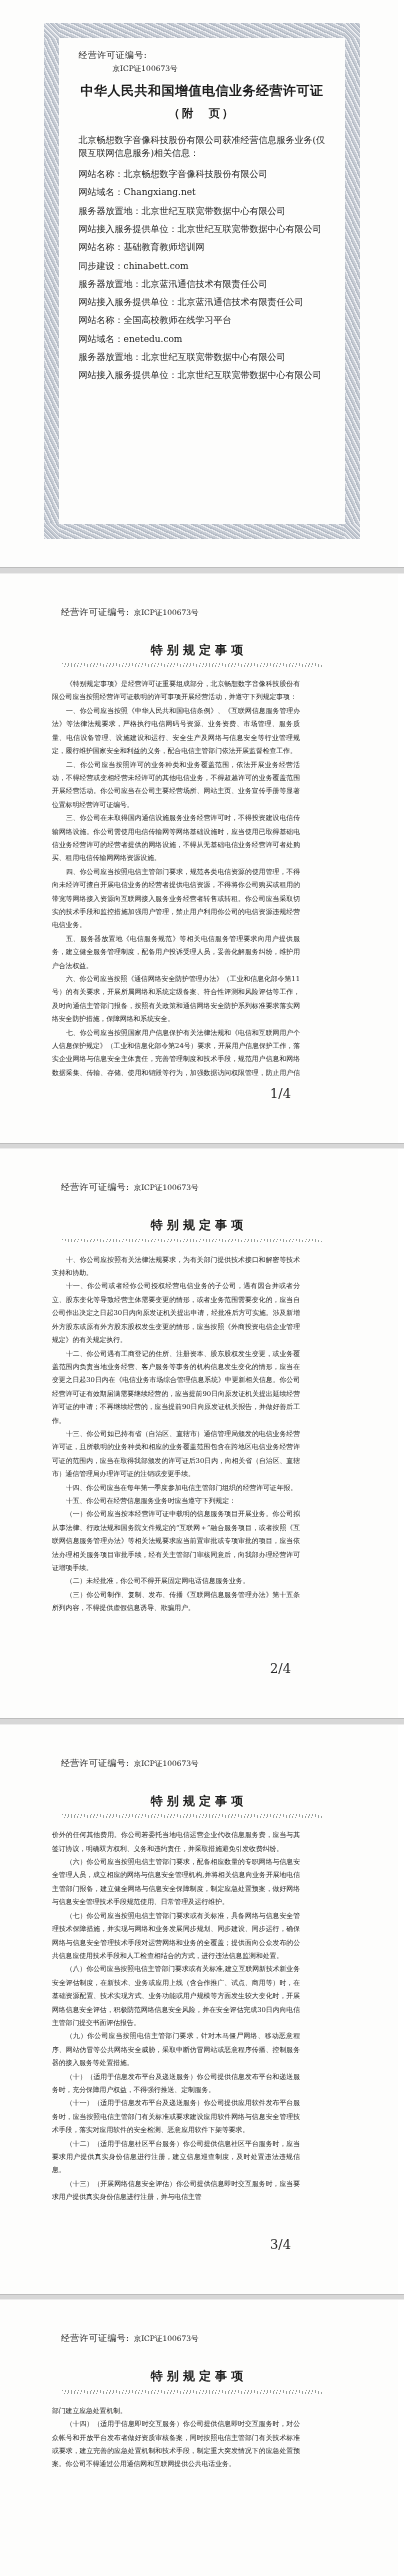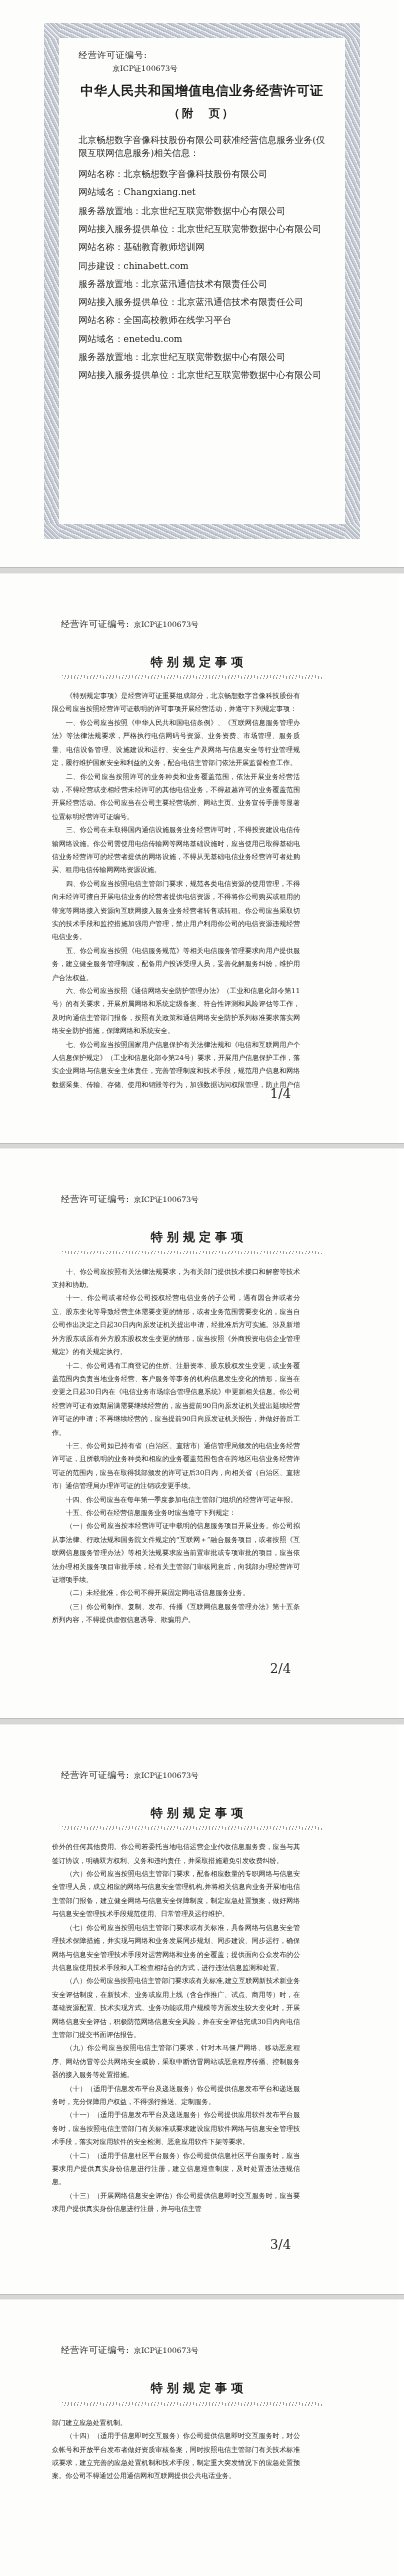--- a/index.html
+++ b/index.html
@@ -24,21 +24,21 @@
   }
   .cert-no-row{font-size:8.8px;letter-spacing:0.5px;}
   .cert-no-val{font-size:7.5px;margin:1.5px 0 0 34px;letter-spacing:0;}
   .cert-title{margin-top:8.2px;text-align:center;font-size:13px;font-weight:700;letter-spacing:0.5px;}
   .cert-subtitle{margin-top:6.2px;text-align:center;font-size:11.3px;font-weight:700;letter-spacing:2.1px;}
   .cert-body{margin-top:12.4px;font-size:9px;line-height:1.52;}
   .cert-body p{margin:0 0 4.6px 0;}
   .cert-intro{margin-bottom:7.2px !important;}
 
   
-  .sheet{height:569px;box-sizing:border-box;padding-top:45px;}
+  .sheet{height:569px;box-sizing:border-box;padding-top:33px;}
   .sheet-last{height:580px;}
   .sheet-head{margin-left:61px;font-size:8.8px;letter-spacing:0.5px;}
   .sheet-head .no{font-size:7.5px;letter-spacing:0;margin-left:4.1px;}
   .sheet-title{margin-top:23px;text-align:center;font-size:12px;font-weight:700;letter-spacing:4.1px;}
   .zigzag{margin:4.6px 0 0 62px;width:260px;height:3.6px;
     background:repeating-linear-gradient(105deg,#99a09c 0 0.8px,rgba(0,0,0,0) 0.8px 3.1px);}
   .sheet-body{margin:11.3px 0 0 52px;width:248px;font-size:6.8px;line-height:13.4px;
     text-align:justify;max-height:402px;overflow:hidden;}
   .sheet-body p{margin:0;text-indent:2.05em;}
   .sheet-body p.flush{text-indent:0;}
@@ -80,21 +80,21 @@
     <span>经营许可证编号:</span><span class="no">京ICP证100673号</span>
   </div>
   <div class="sheet-title">特别规定事项</div>
   <div class="zigzag"></div>
   <div class="sheet-body">
       <p>《特别规定事项》是经营许可证重要组成部分，北京畅想数字音像科技股份有限公司应当按照经营许可证载明的许可事项开展经营活动，并遵守下列规定事项：</p>
       <p>一、你公司应当按照《中华人民共和国电信条例》、《互联网信息服务管理办法》等法律法规要求，严格执行电信网码号资源、业务资费、市场管理、服务质量、电信设备管理、设施建设和运行、安全生产及网络与信息安全等行业管理规定，履行维护国家安全和利益的义务，配合电信主管部门依法开展监督检查工作。</p>
       <p>二、你公司应当按照许可的业务种类和业务覆盖范围，依法开展业务经营活动，不得经营或变相经营未经许可的其他电信业务，不得超越许可的业务覆盖范围开展经营活动。你公司应当在公司主要经营场所、网站主页、业务宣传手册等显著位置标明经营许可证编号。</p>
       <p>三、你公司在未取得国内通信设施服务业务经营许可时，不得投资建设电信传输网络设施。你公司需使用电信传输网等网络基础设施时，应当使用已取得基础电信业务经营许可的经营者提供的网络设施，不得从无基础电信业务经营许可者处购买、租用电信传输网网络资源设施。</p>
       <p>四、你公司应当按照电信主管部门要求，规范各类电信资源的使用管理，不得向未经许可擅自开展电信业务的经营者提供电信资源，不得将你公司购买或租用的带宽等网络接入资源向互联网接入服务业务经营者转售或转租。你公司应当采取切实的技术手段和监控措施加强用户管理，禁止用户利用你公司的电信资源违规经营电信业务。</p>
-      <p>五、你公司应当按照《电信服务规范》等相关电信服务管理要求向用户提供服务，建立健全服务管理制度，配备用户投诉受理人员，妥善化解服务纠纷，维护用户合法权益。</p>
+      <p>五、服务器放置地《电信服务规范》等相关电信服务管理要求向用户提供服务，建立健全服务管理制度，配备用户投诉受理人员，妥善化解服务纠纷，维护用户合法权益。</p>
       <p>六、你公司应当按照《通信网络安全防护管理办法》（工业和信息化部令第11号）的有关要求，开展所属网络和系统定级备案、符合性评测和风险评估等工作，及时向通信主管部门报备，按照有关政策和通信网络安全防护系列标准要求落实网络安全防护措施，保障网络和系统安全。</p>
       <p>七、你公司应当按照国家用户信息保护有关法律法规和《电信和互联网用户个人信息保护规定》（工业和信息化部令第24号）要求，开展用户信息保护工作，落实企业网络与信息安全主体责任，完善管理制度和技术手段，规范用户信息和网络数据采集、传输、存储、使用和销毁等行为，加强数据访问权限管理，防止用户信息和数据泄露。</p>
     </div>
   <div class="sheet-footer">1/4</div>
 </div>
 
 <div class="page-divider"></div>
 
 <div class="page sheet">
   <div class="sheet-head">

